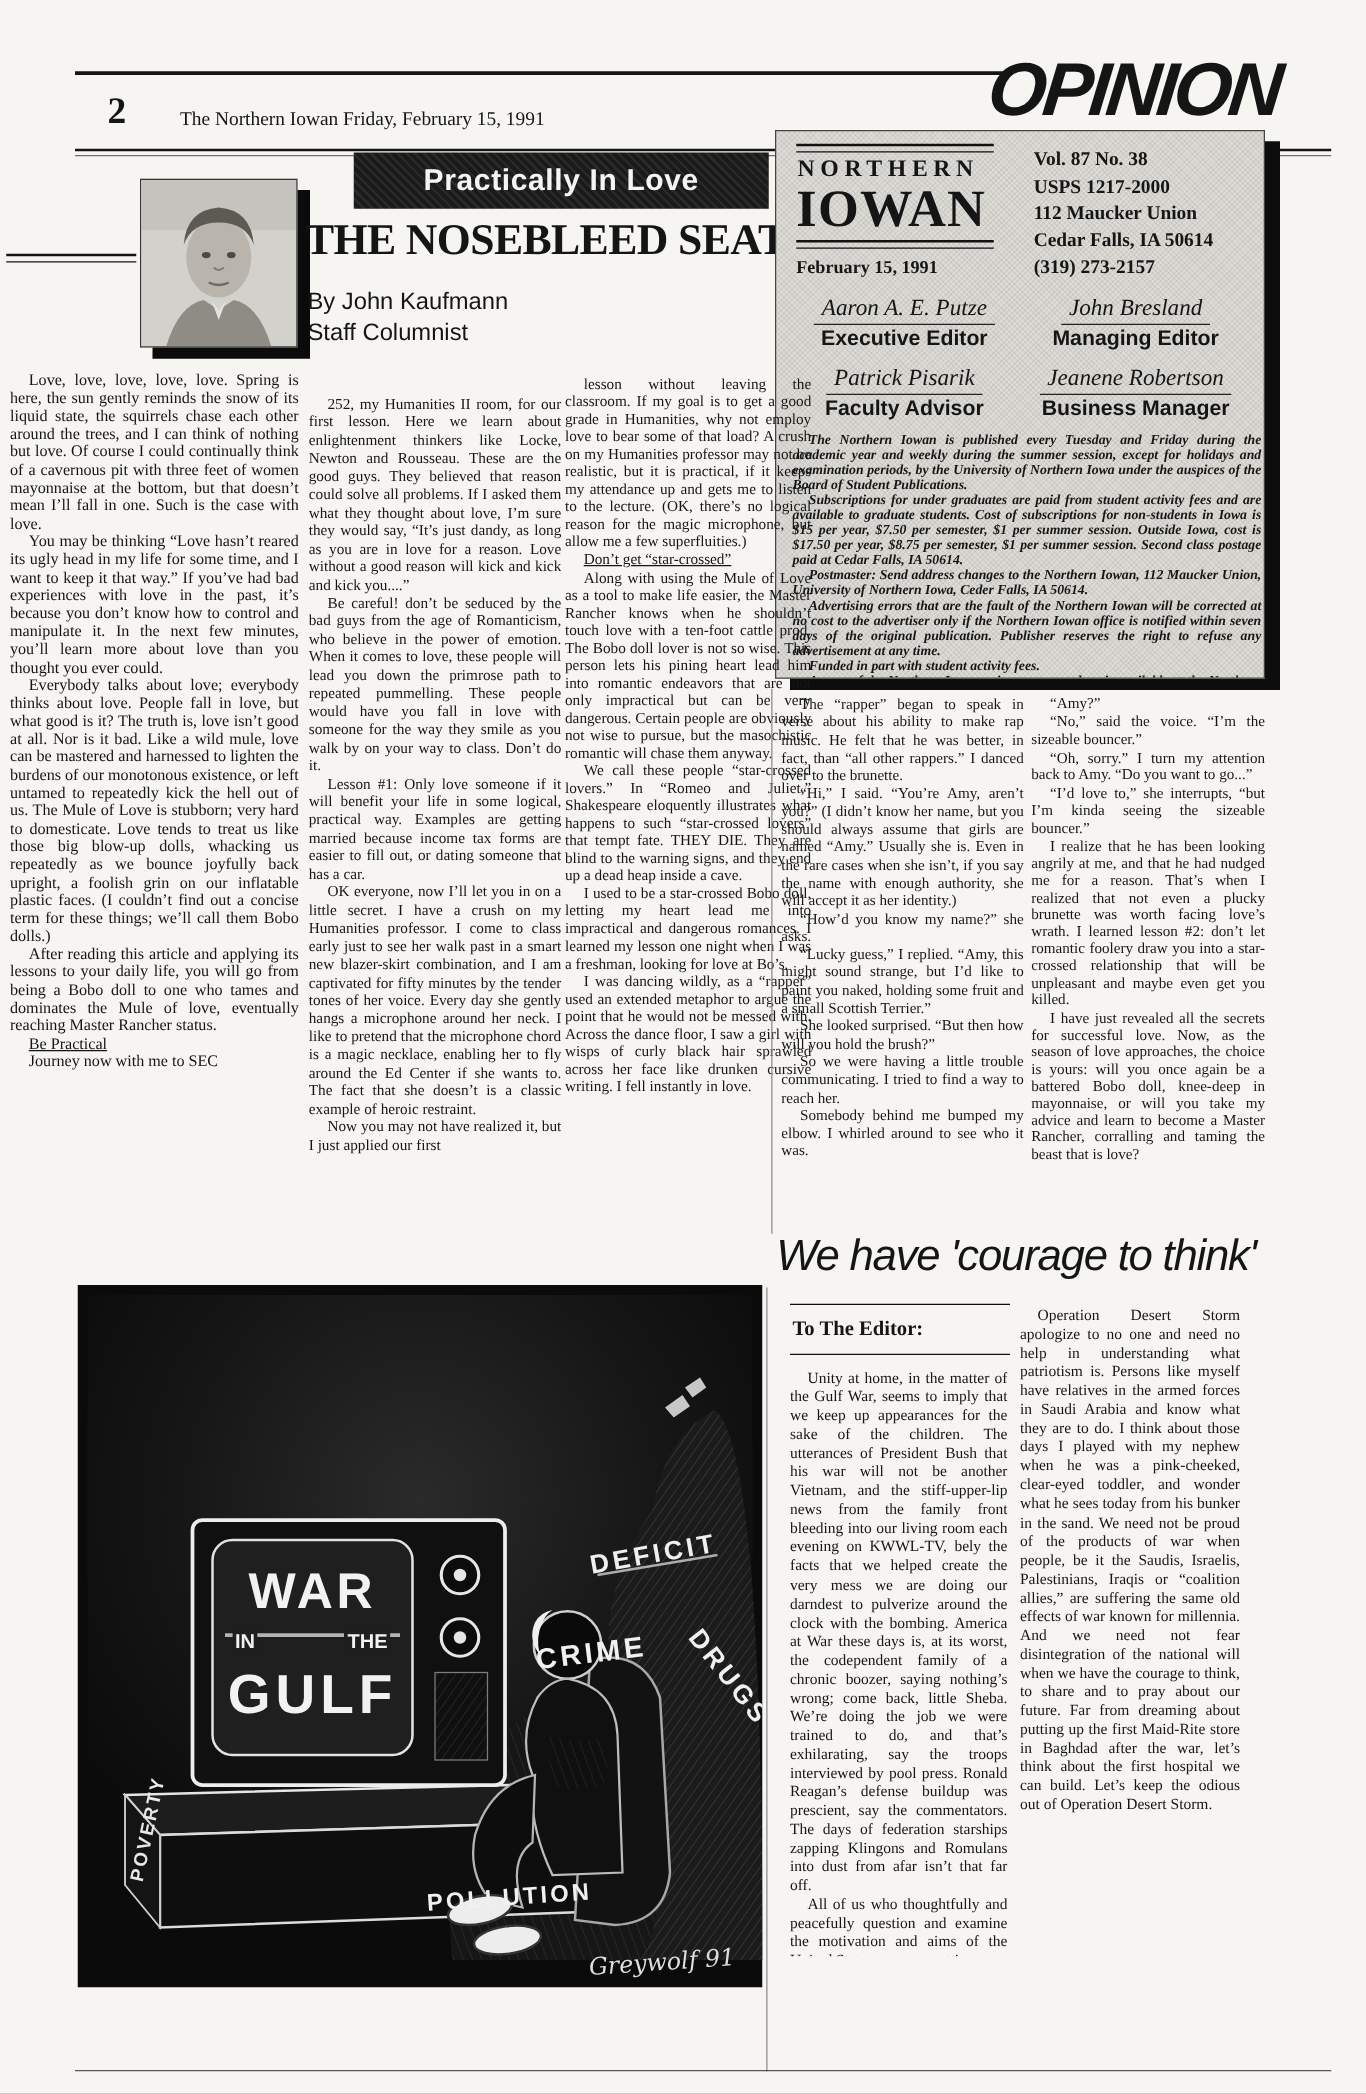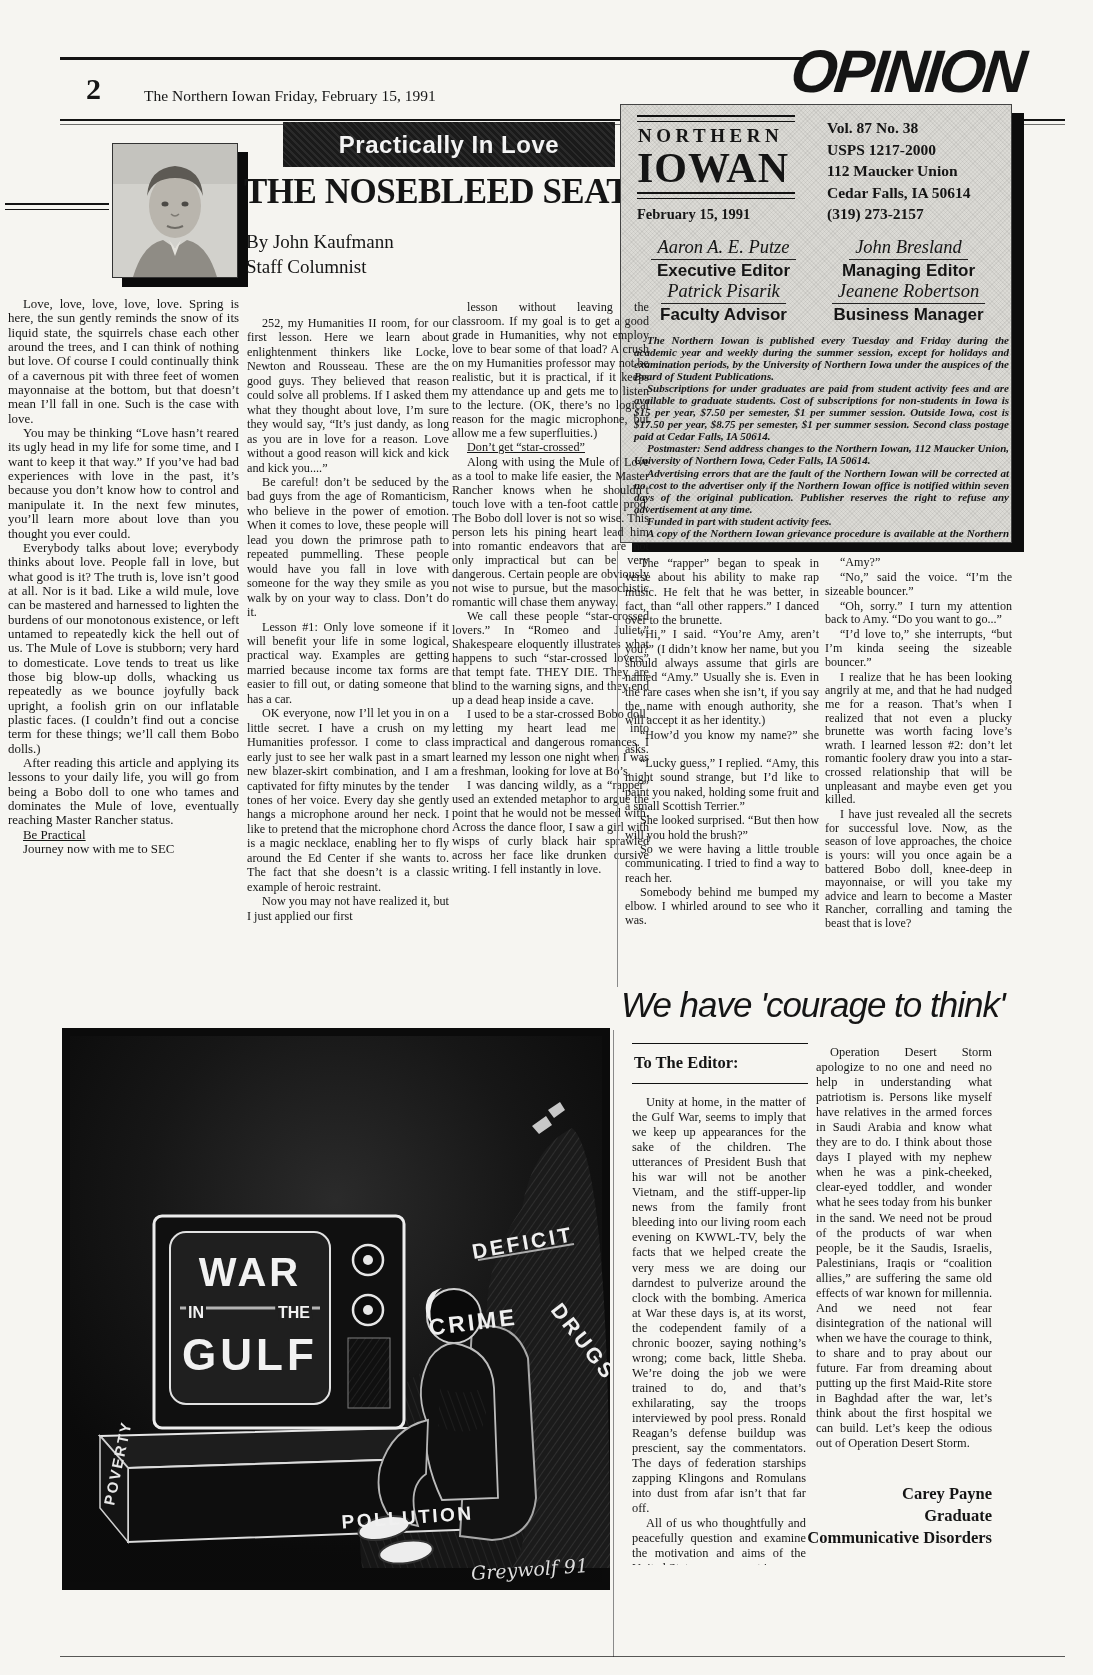--- a/index.html
+++ b/index.html
@@ -10,34 +10,34 @@
   
   .opinion{font-family:"Liberation Sans",sans-serif;font-style:italic;font-weight:900;
            font-size:60px;letter-spacing:-3px;transform:skewX(-6deg);line-height:1;}
   .pgnum{font-weight:bold;font-size:30px;line-height:1;}
   .publine{font-size:15.5px;}
   
   .kicker{background:#1a1a1a;background-image:repeating-linear-gradient(45deg,rgba(255,255,255,.07) 0 2px,transparent 2px 5px);
           color:#f4f4f4;font-family:"Liberation Sans",sans-serif;font-weight:bold;font-size:24px;
           display:flex;align-items:center;justify-content:center;letter-spacing:.5px;}
   .nose-title{font-weight:bold;font-size:35px;letter-spacing:-.5px;white-space:nowrap;}
-  .byline{font-family:Liberation Serif, serif;font-size:19px;line-height:25px;}
+  .byline{font-family:Liberation Sans, sans-serif;font-size:19px;line-height:25px;}
   
   .mastbox{background:#dbdad5;
      background-image:repeating-linear-gradient(45deg,rgba(0,0,0,.05) 0 1px,transparent 1px 3px),
                       repeating-linear-gradient(-45deg,rgba(0,0,0,.05) 0 1px,transparent 1px 3px);
      border:1px solid #444;box-shadow:12px 9px 0 #0d0d0d;overflow:hidden;}
   .mh-top{display:flex;padding:10px 12px 0 16px;}
   .mh-logo{width:168px;}
   .dbl{border-top:2.5px solid #111;border-bottom:1px solid #111;height:4px;width:158px;}
   .mh-northern{font-size:19px;letter-spacing:4.5px;font-weight:600;margin:3px 0 0 1px;}
   .mh-iowan{font-size:42px;font-weight:bold;letter-spacing:1px;line-height:1.02;margin:0 0 2px 0;}
   .mh-date{font-weight:bold;font-size:14.5px;margin-top:7px;}
   .mh-info{flex:1;padding:2px 0 0 22px;font-weight:bold;font-size:15.5px;line-height:21.5px;}
-  .staff{display:grid;grid-template-columns:1fr 1fr;margin:12px 10px 0 10px;text-align:center;}
+  .staff{display:grid;grid-template-columns:1fr 1fr;row-gap:12px;margin:12px 10px 0 10px;text-align:center;}
   .staff-name{font-style:italic;font-size:18.5px;border-bottom:1.2px solid #222;display:inline-block;padding:0 6px 1px 6px;}
   .staff-title{font-family:"Liberation Sans",sans-serif;font-weight:bold;font-size:17px;margin-top:1px;}
   .fineprint{margin:9px 2px 0 13px;font-weight:bold;font-size:11px;line-height:12.1px;text-align:justify;font-style:italic;}
   .fineprint p{margin:0;text-indent:13px;}
   
   .col{text-align:justify;overflow:hidden;}
   .col p{margin:0;text-indent:15px;}
   .col .subhead{text-decoration:underline;}
   .c1{font-size:12.9px;line-height:14.35px;}
   .c2{font-size:12.2px;line-height:14.45px;margin-top:16px;}
@@ -251,22 +251,17 @@
 
   <div class="abs letter-head" style="left:621px;top:985px;">We have 'courage to think'</div>
   <div class="abs to-editor" style="left:632px;top:1043px;width:172px;">To The Editor:</div>
   <div class="abs lcol" style="left:632px;top:1095px;width:174px;height:470px;">
       <p>Unity at home, in the matter of the Gulf War, seems to imply that we keep up appearances for the sake of the children. The utterances of President Bush that his war will not be another Vietnam, and the stiff-upper-lip news from the family front bleeding into our living room each evening on KWWL-TV, bely the facts that we helped create the very mess we are doing our darndest to pulverize around the clock with the bombing. America at War these days is, at its worst, the codependent family of a chronic boozer, saying nothing’s wrong; come back, little Sheba. We’re doing the job we were trained to do, and that’s exhilarating, say the troops interviewed by pool press. Ronald Reagan’s defense buildup was prescient, say the commentators. The days of federation starships zapping Klingons and Romulans into dust from afar isn’t that far off.</p>
       <p>All of us who thoughtfully and peacefully question and examine the motivation and aims of the United States government in</p>
     </div>
   <div class="abs lcol" style="left:816px;top:1045px;width:176px;height:415px;">
       <p>Operation Desert Storm apologize to no one and need no help in understanding what patriotism is. Persons like myself have relatives in the armed forces in Saudi Arabia and know what they are to do. I think about those days I played with my nephew when he was a pink-cheeked, clear-eyed toddler, and wonder what he sees today from his bunker in the sand. We need not be proud of the products of war when people, be it the Saudis, Israelis, Palestinians, Iraqis or “coalition allies,” are suffering the same old effects of war known for millennia. And we need not fear disintegration of the national will when we have the courage to think, to share and to pray about our future. Far from dreaming about putting up the first Maid-Rite store in Baghdad after the war, let’s think about the first hospital we can build. Let’s keep the odious out of Operation Desert Storm.</p>
     </div>
-  <div class="abs signature" style="left:790px;top:1483px;width:202px;">
-    <div>Carey Payne</div>
-    <div>Graduate</div>
-    <div>Communicative Disorders</div>
-  </div>
 
   <div class="abs vline" style="left:613px;top:1030px;width:1px;height:627px;"></div>
   <div class="abs rule" style="left:60px;top:1656px;width:1005px;height:1px;opacity:.7;"></div>
 
 </div>
 
 </body></html>

